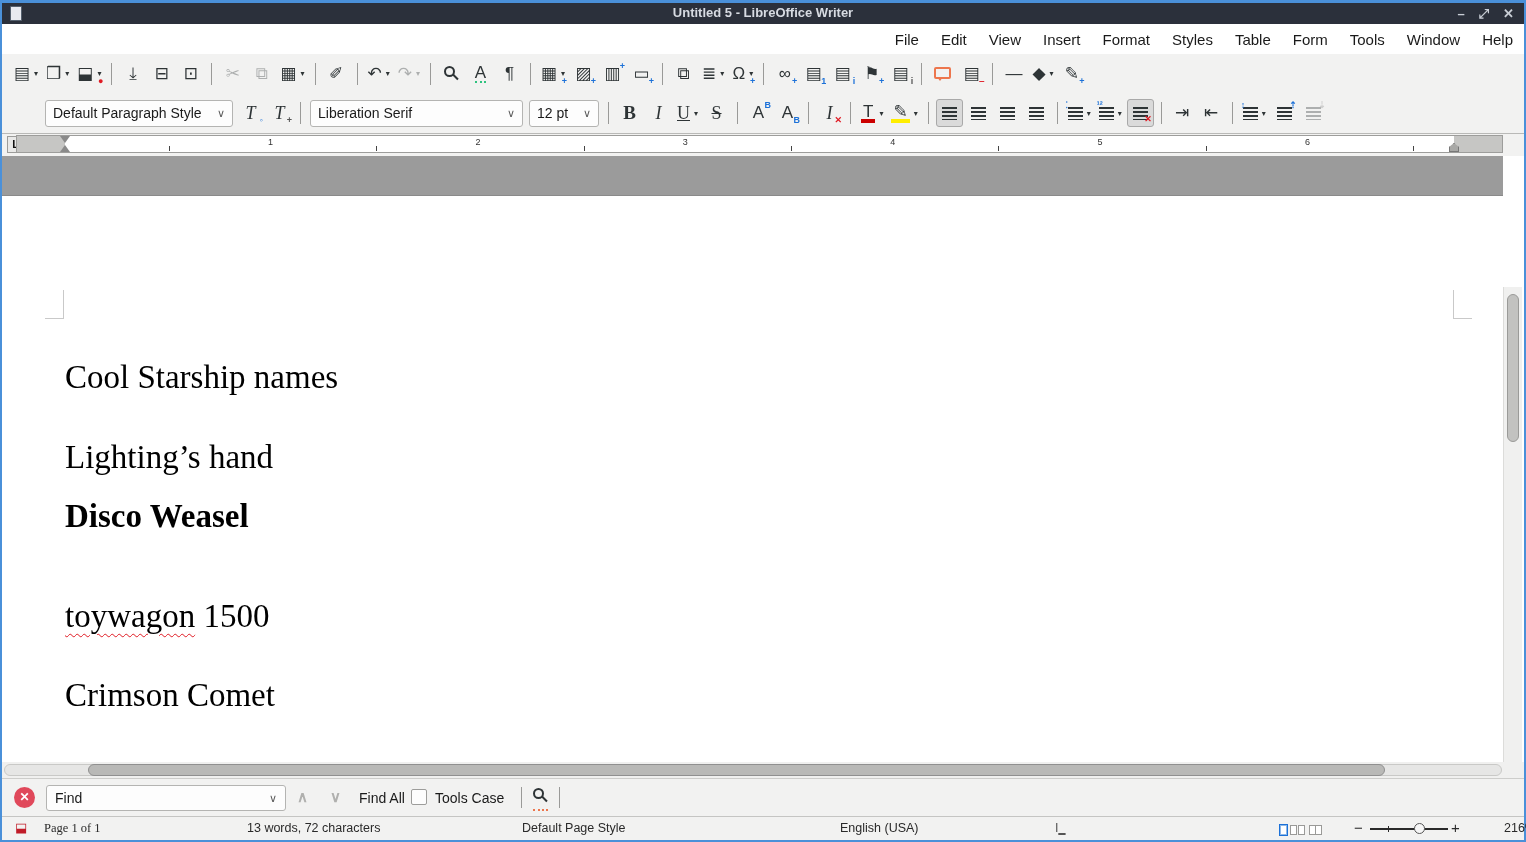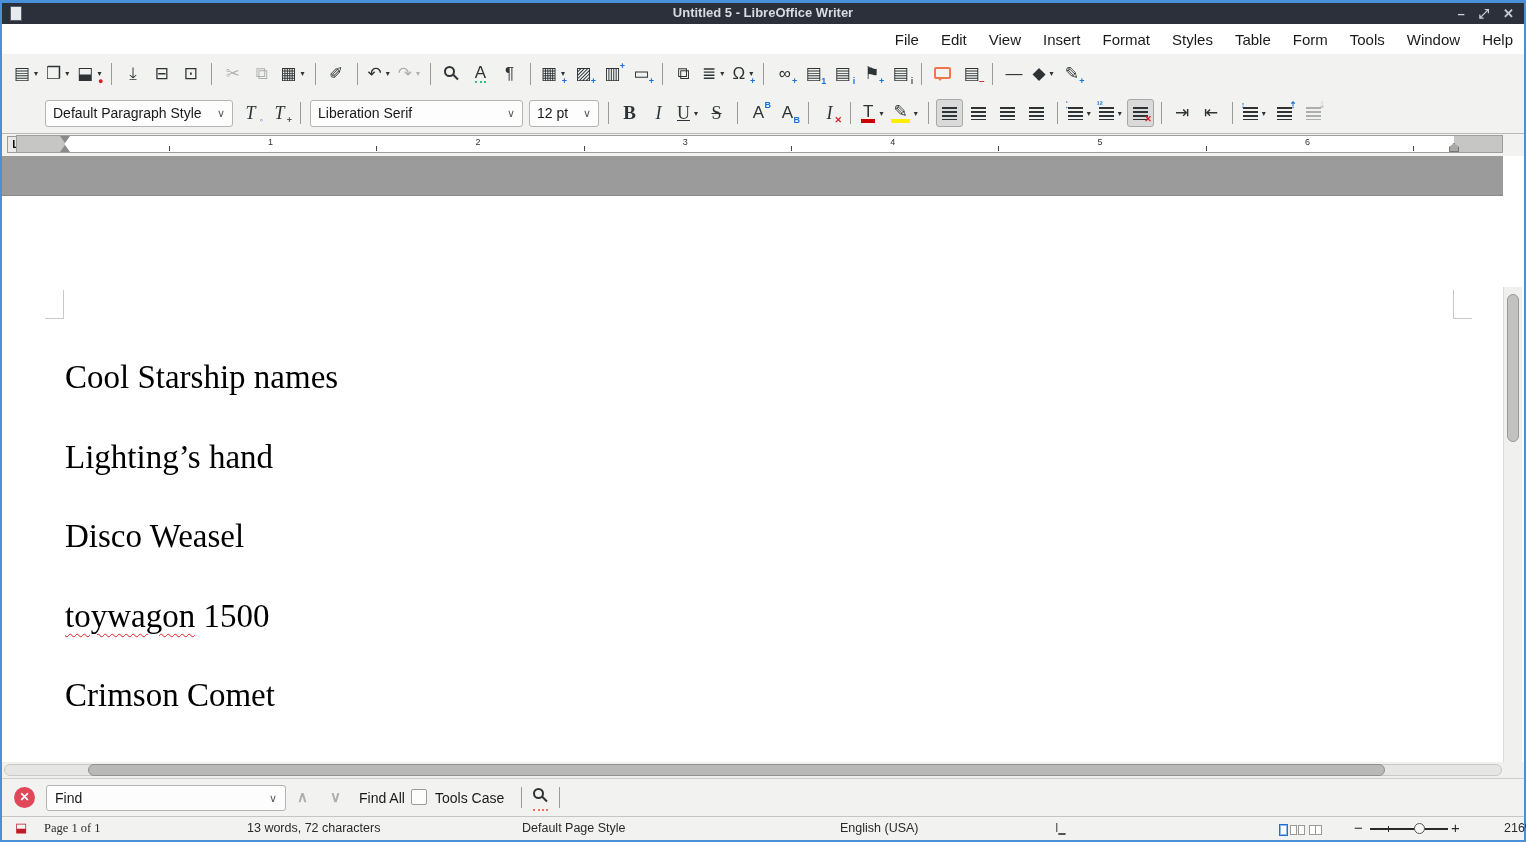--- a/index.html
+++ b/index.html
@@ -426,21 +426,21 @@
   <div class="docwrap">
     <div class="void-band"></div>
     <div class="page"></div>
     <div class="cmark tl"></div>
     <div class="cmark tr"></div>
     <div class="vscroll">
       <div class="vthumb"></div>
     </div>
   <div class="doc-line" style="top: 201px;"><span>Cool Starship names</span></div>
       <div class="doc-line" style="top: 281px;"><span>Lighting’s hand</span></div>
-      <div class="doc-line" style="top: 360px;"><span>Disco Weasel</span></div>
+      <div class="doc-line" style="top: 340px; font-weight: bold;"><span>Disco Weasel</span></div>
       <div class="doc-line" style="top: 440px;"><span class="miss">toywagon</span><span> 1500</span></div>
       <div class="doc-line" style="top: 519px;"><span>Crimson Comet</span></div>
     </div>
 
   <div class="hscroll">
     <div class="htrack"></div>
     <div class="hthumb"></div>
   </div>
 
   <div class="findbar">

